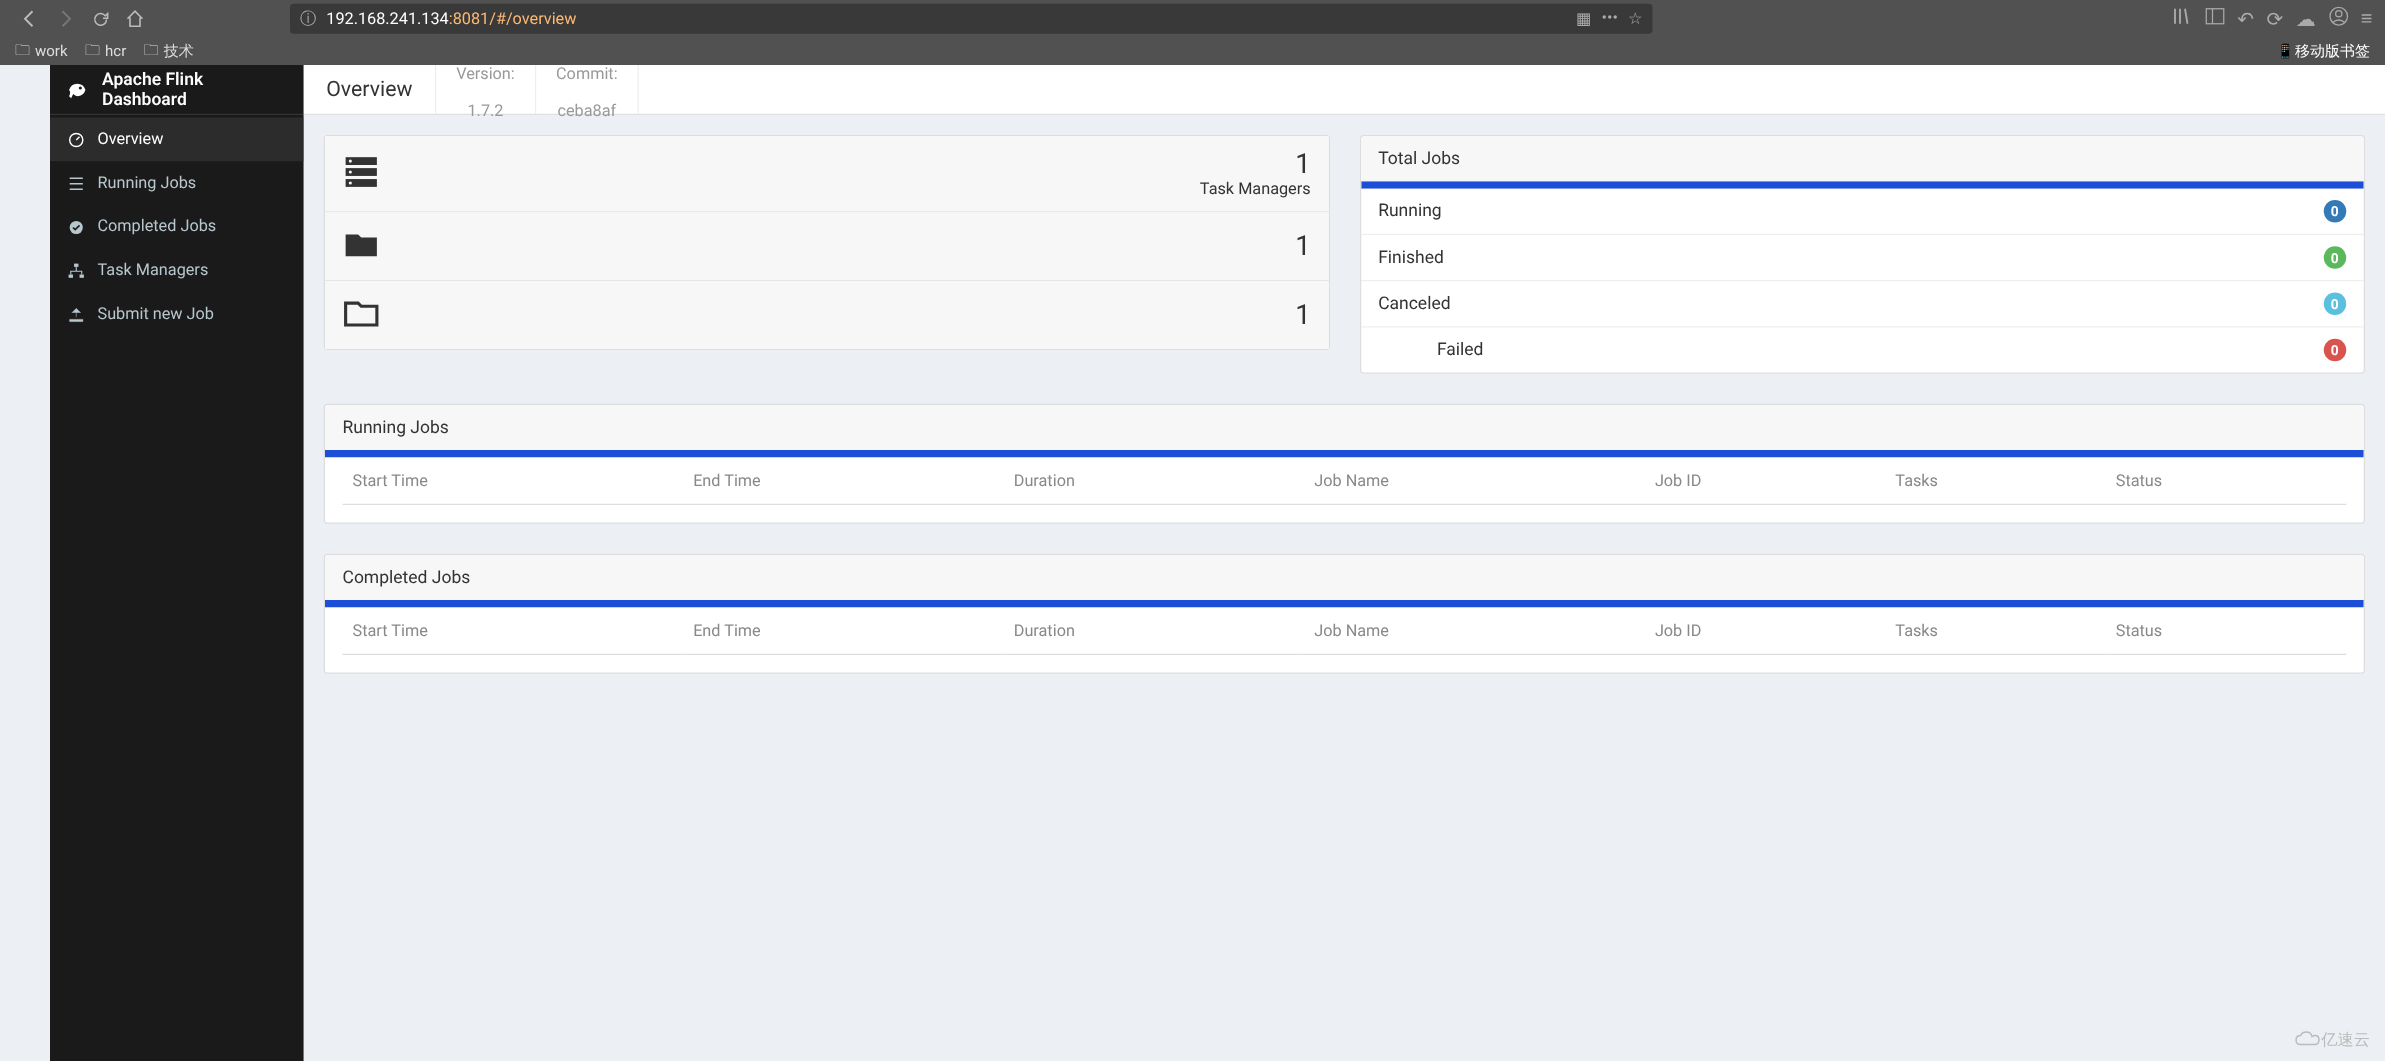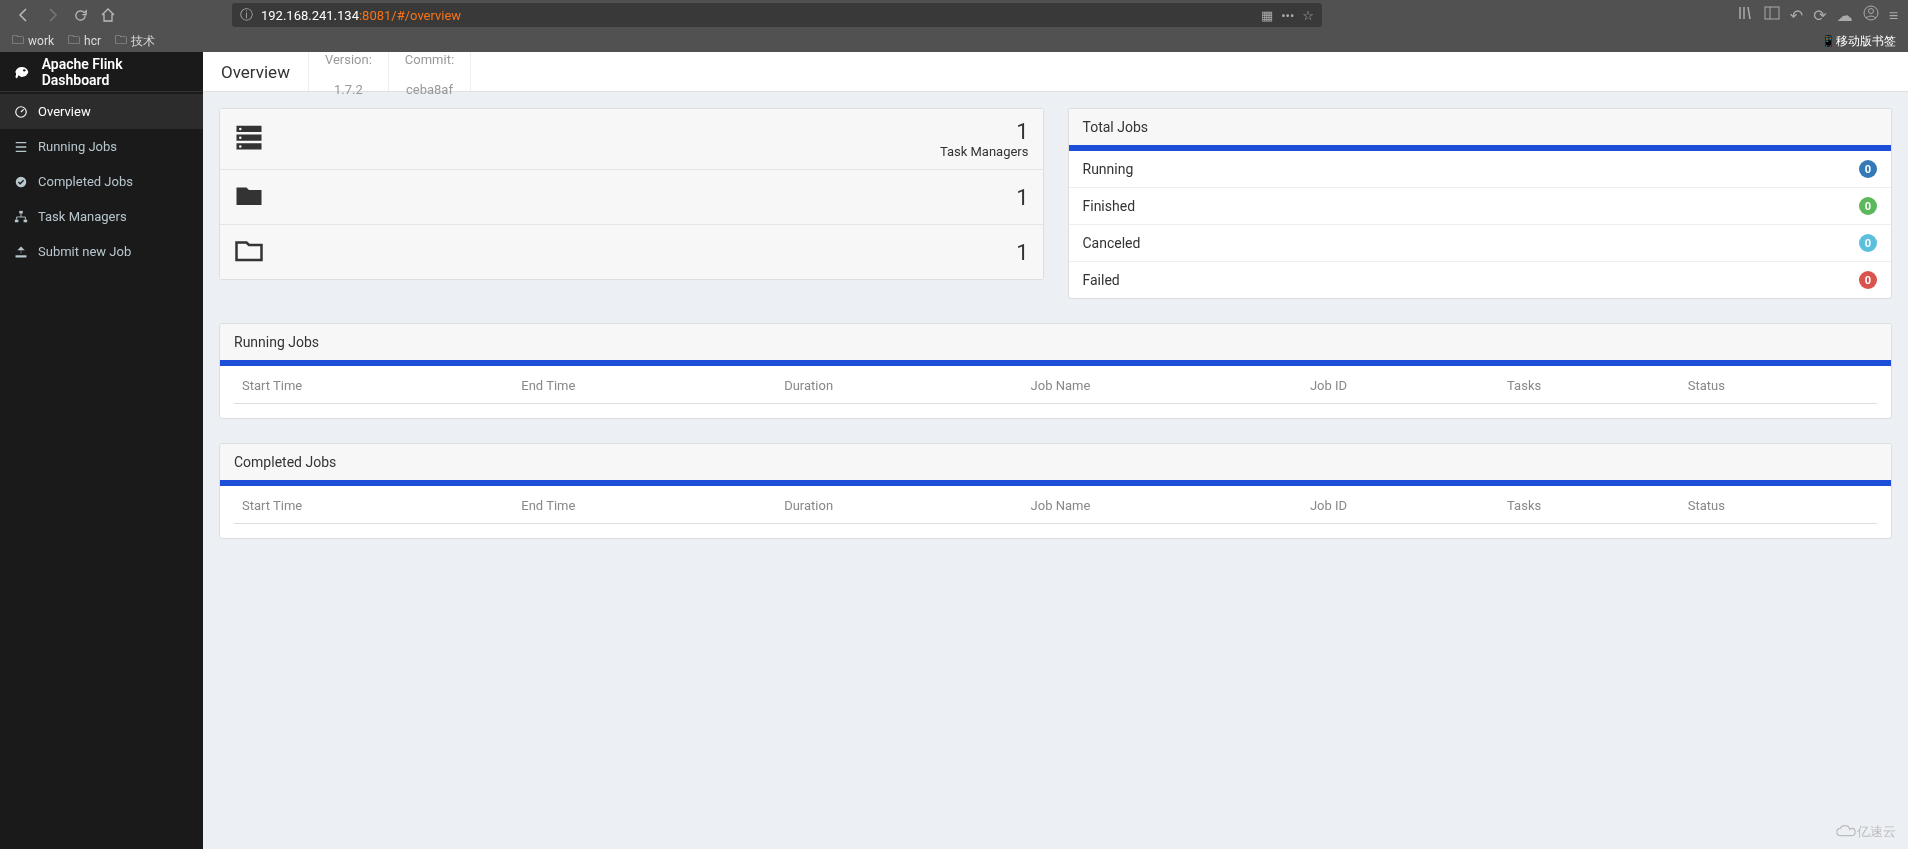--- a/index.html
+++ b/index.html
@@ -40,37 +40,37 @@
       height: 24px;
       display: flex;
       align-items: center;
       padding: 0 8px;
       color: #ccc;
       font-size: 13px;
       max-width: 1090px;
       margin-left: 110px;
     }
     .url-bar .info-icon { margin-right: 8px; color: #aaa; }
-    .url-faded { color: #f97316; }
+    .url-faded { color: #fdba74; }
     .url-actions { margin-left: auto; display: flex; gap: 8px; color: #aaa; }
     .chrome-right-icons { display: flex; gap: 10px; align-items: center; margin-left: auto; color: #aaa; }
     .bookmarks-bar {
       display: flex;
       align-items: center;
       height: 22px;
       padding: 0 12px;
       gap: 14px;
       font-size: 12px;
       color: #ddd;
     }
     .bookmark-item { display: flex; align-items: center; gap: 4px; cursor: pointer; }
     .bm-right { margin-left: auto; color: #ffffff; font-size: 12px; }
 
     
-    .app { display: flex; height: calc(849px - 52px); }
+    .app { display: flex; height: calc(849px - 52px); padding-left: 40px; }
 
     .sidebar {
       width: 203px;
       background: #1a1a1a;
       color: #b8c7ce;
       flex-shrink: 0;
     }
     .sidebar-header {
       height: 40px;
       display: flex;
@@ -161,21 +161,21 @@
     .stat-label { font-size: 13px; color: #333; }
 
     .job-status-list .status-row {
       display: flex;
       align-items: center;
       padding: 9px 14px;
       border-bottom: 1px solid #eee;
       font-size: 14px;
       color: #333;
     }
-    .job-status-list .status-row:last-child { border-bottom: none; }
+    .job-status-list .status-row:last-child { border-bottom: none; margin-left: 47px; }
     .badge {
       margin-left: auto;
       min-width: 18px;
       height: 18px;
       border-radius: 9px;
       color: #fff;
       font-size: 11px;
       font-weight: bold;
       display: flex;
       align-items: center;

